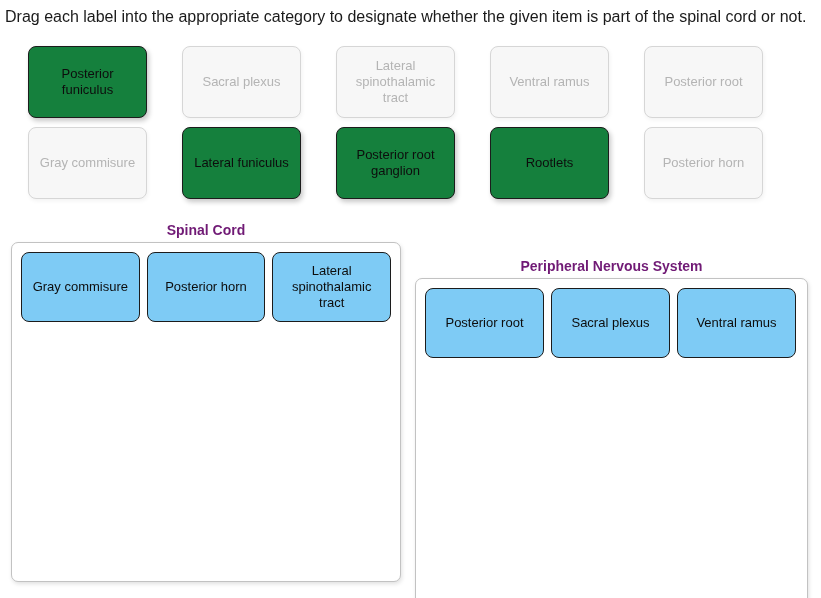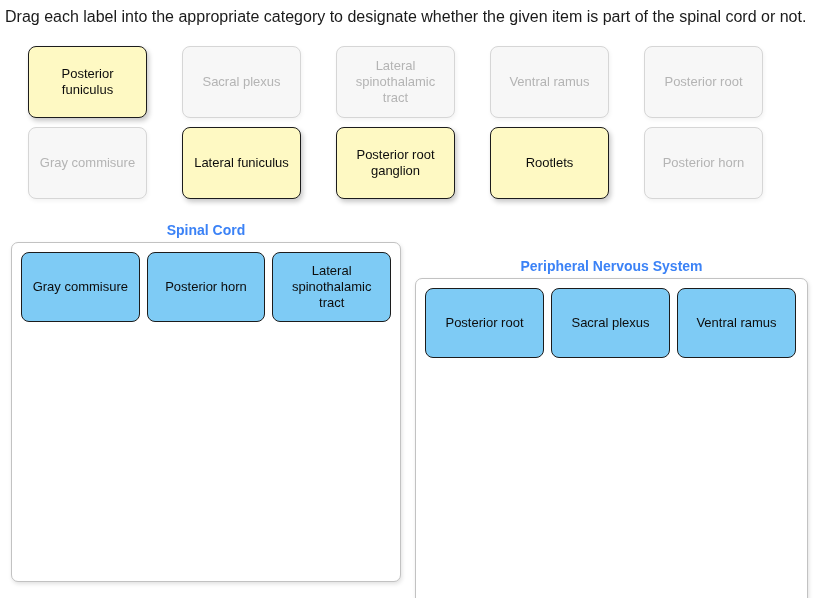--- a/index.html
+++ b/index.html
@@ -57,21 +57,21 @@
     align-items: center;
     justify-content: center;
     text-align: center;
     font-size: 13px;
     line-height: 16px;
     padding: 2px 6px;
     user-select: none;
   }
   
   .tile.active {
-    background: #fef9c3;
+    background: #15803d;
     border: 1.5px solid #1c1c1c;
     color: #0d0d0d;
     box-shadow: 2px 3px 5px rgba(0,0,0,0.22);
     cursor: move;
   }
   
   .tile.used {
     background: #f7f7f7;
     border: 1px solid #d6d6d6;
     color: #b4b4b4;
@@ -100,21 +100,21 @@
   }
   .zone.zone-left  { left: 11px;  width: 390px; }
   .zone.zone-right { left: 415px; width: 393px; margin-top: 36px; }
 
   .zone-title {
     height: 20px;
     line-height: 17px;
     text-align: center;
     font-size: 14px;
     font-weight: bold;
-    color: #3b82f6;
+    color: #701a75;
     user-select: none;
   }
   .zone-body {
     position: relative;
     height: 340px;
     box-sizing: border-box;
     background: #ffffff;
     border: 1px solid #c2c2c2;
     border-radius: 7px;
     box-shadow: 1px 2px 4px rgba(0,0,0,0.12);

